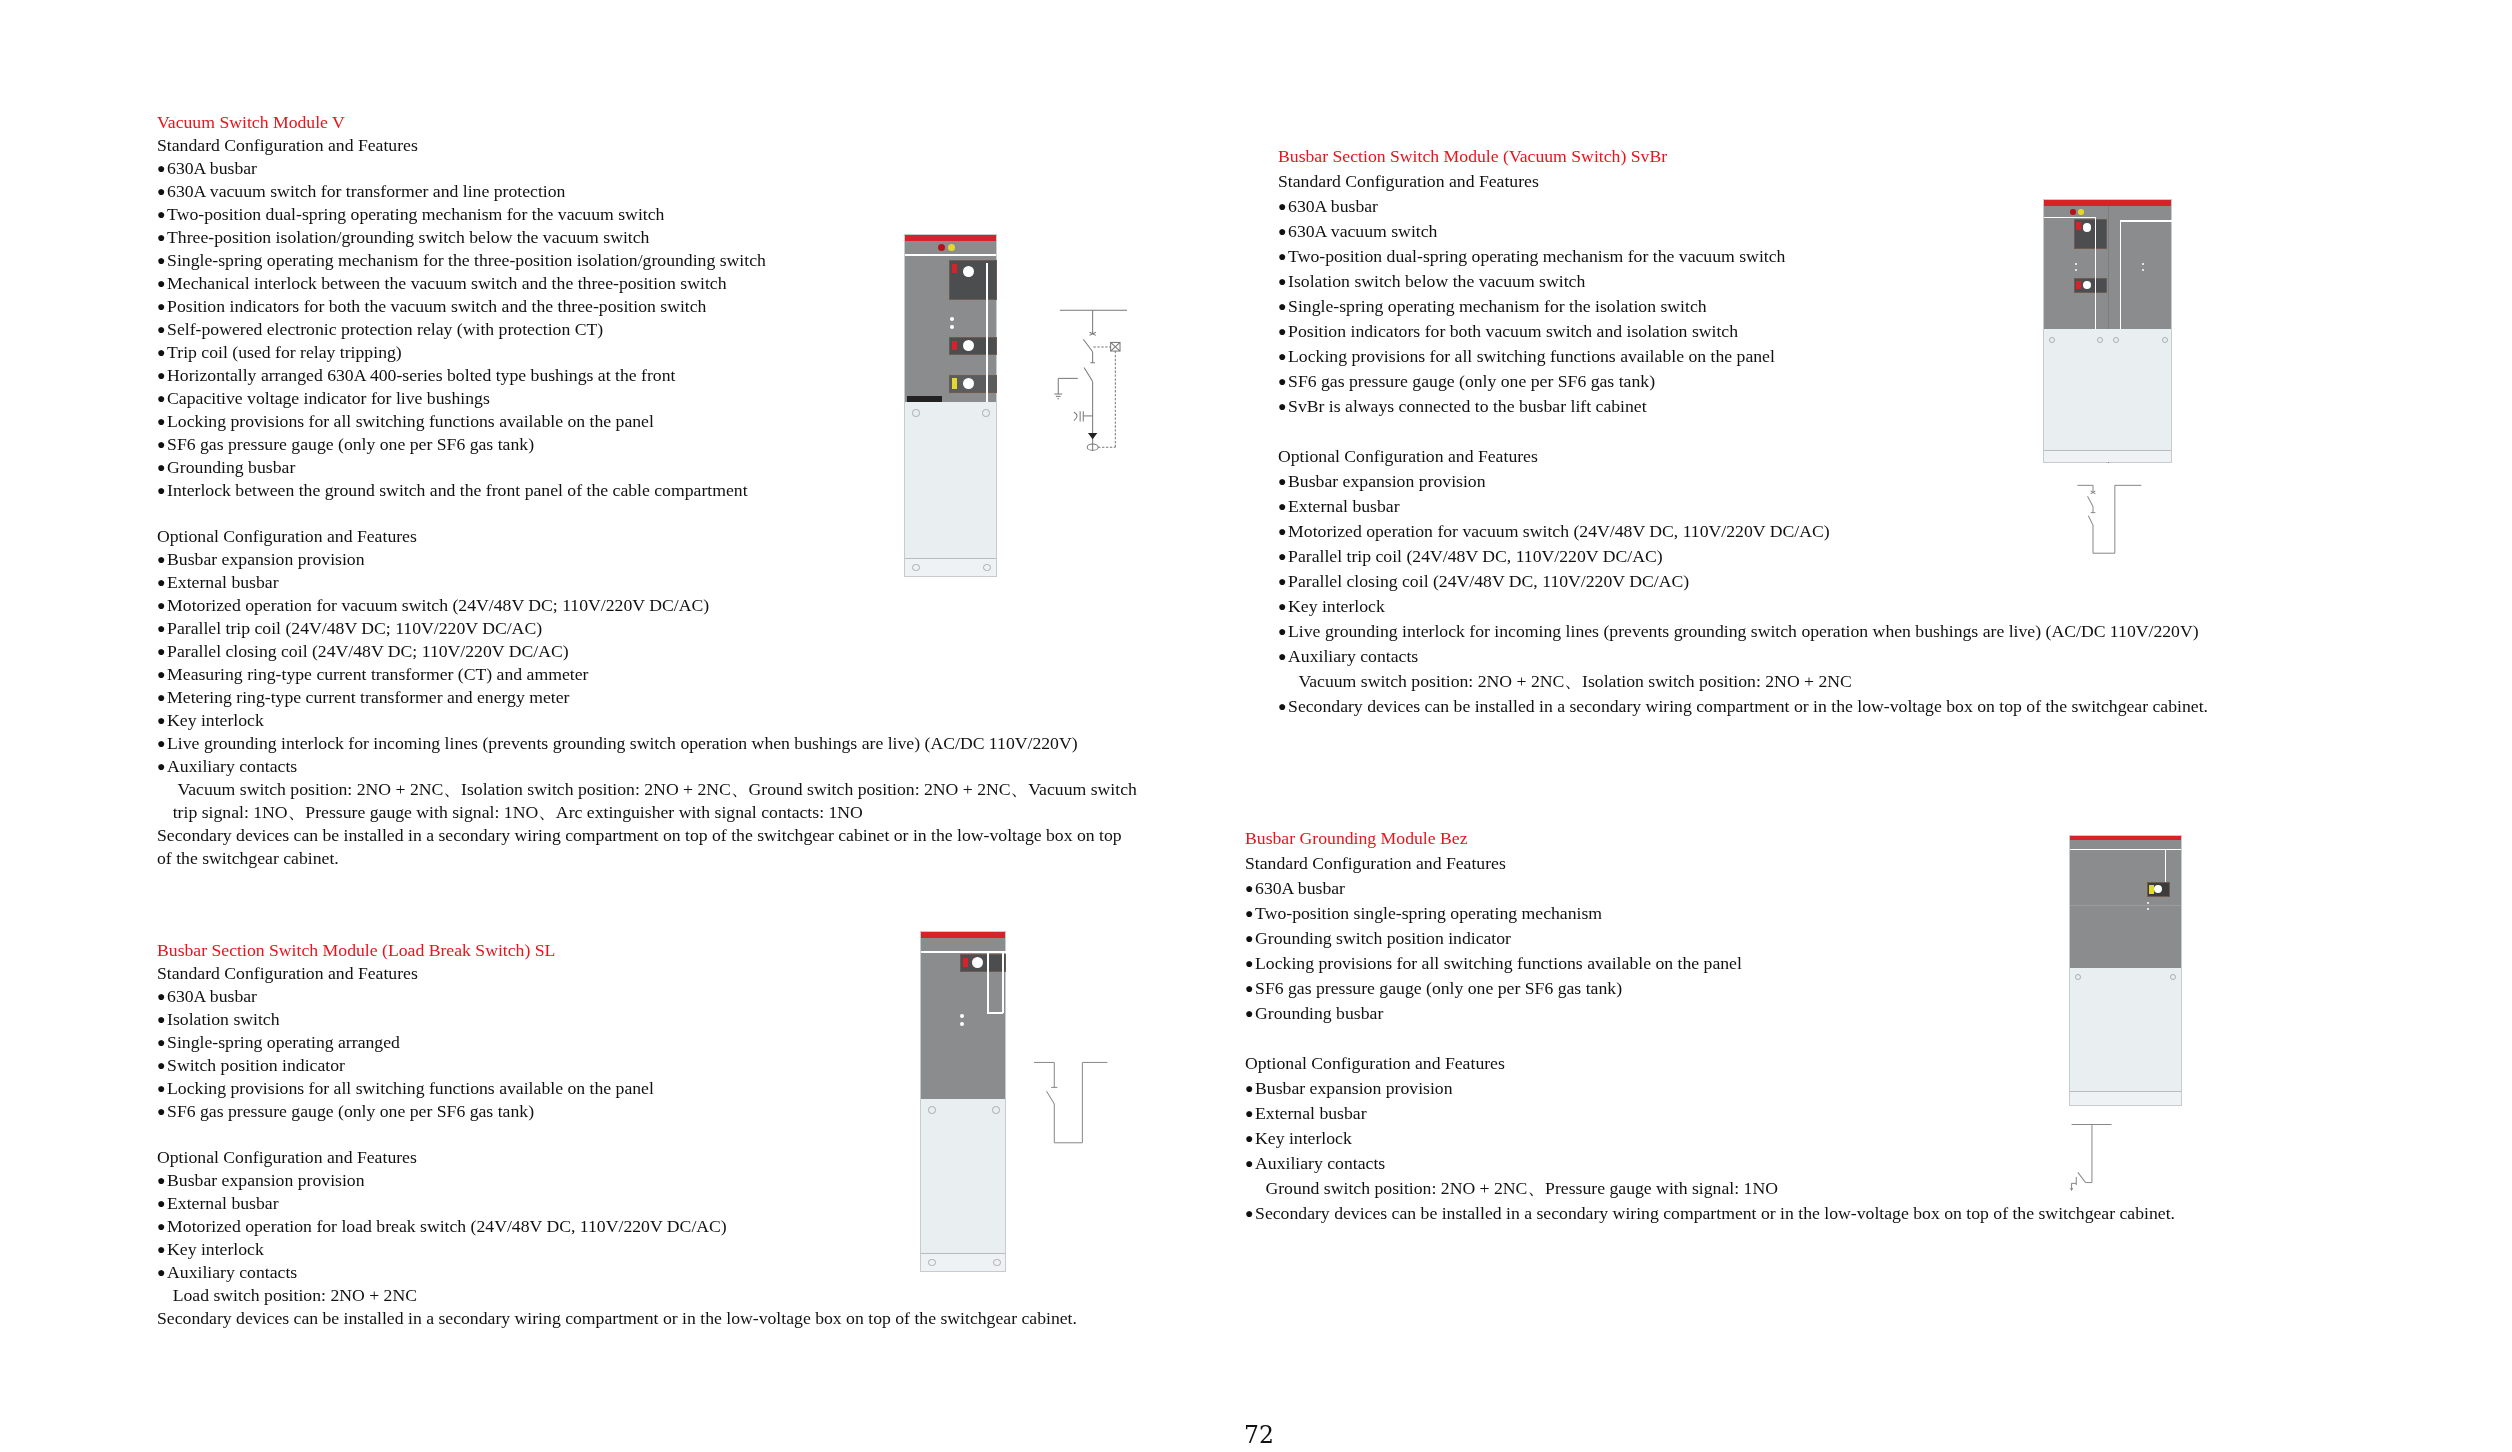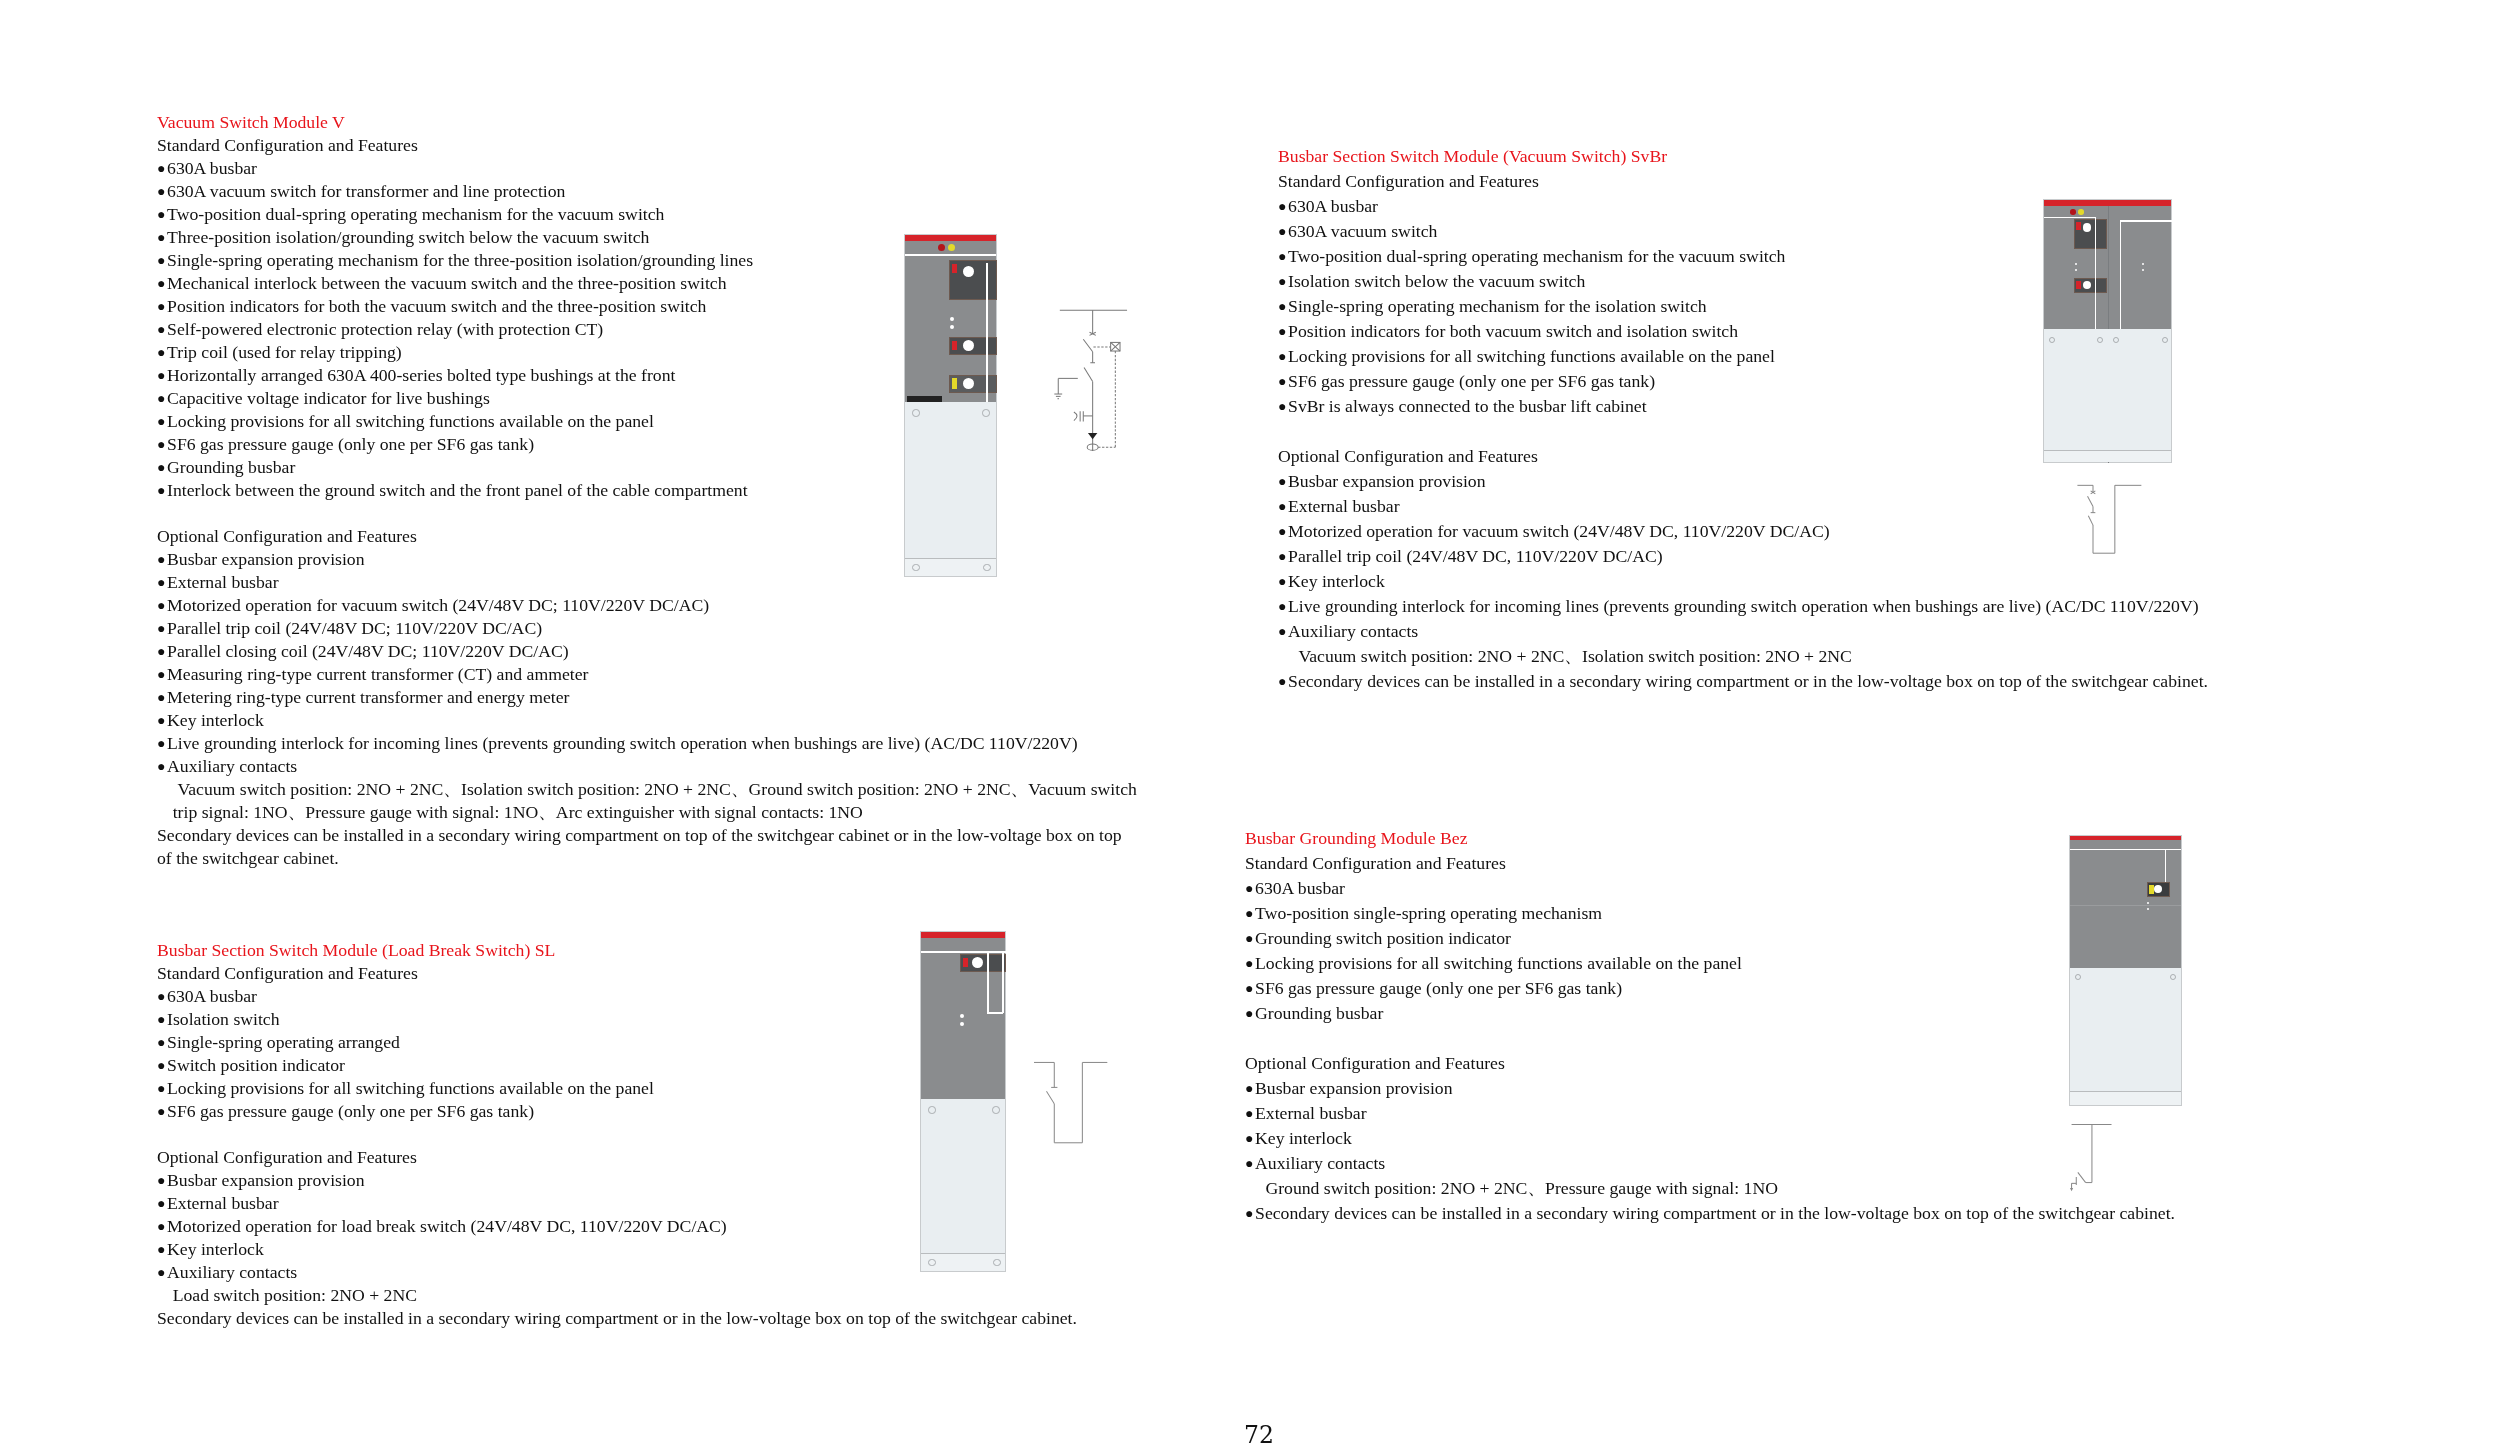--- a/index.html
+++ b/index.html
@@ -34,21 +34,21 @@
 </head>
 <body>
 
 <div class="block left" style="left:157px; top:111px;">
   <div class="line heading">Vacuum Switch Module V</div>
   <div class="line">Standard Configuration and Features</div>
   <div class="line bullet">630A busbar</div>
   <div class="line bullet">630A vacuum switch for transformer and line protection</div>
   <div class="line bullet">Two-position dual-spring operating mechanism for the vacuum switch</div>
   <div class="line bullet">Three-position isolation/grounding switch below the vacuum switch</div>
-  <div class="line bullet">Single-spring operating mechanism for the three-position isolation/grounding lines</div>
+  <div class="line bullet">Single-spring operating mechanism for the three-position isolation/grounding switch</div>
   <div class="line bullet">Mechanical interlock between the vacuum switch and the three-position switch</div>
   <div class="line bullet">Position indicators for both the vacuum switch and the three-position switch</div>
   <div class="line bullet">Self-powered electronic protection relay (with protection CT)</div>
   <div class="line bullet">Trip coil (used for relay tripping)</div>
   <div class="line bullet">Horizontally arranged 630A 400-series bolted type bushings at the front</div>
   <div class="line bullet">Capacitive voltage indicator for live bushings</div>
   <div class="line bullet">Locking provisions for all switching functions available on the panel</div>
   <div class="line bullet">SF6 gas pressure gauge (only one per SF6 gas tank)</div>
   <div class="line bullet">Grounding busbar</div>
   <div class="line bullet">Interlock between the ground switch and the front panel of the cable compartment</div>
@@ -193,20 +193,21 @@
   <div class="line bullet">Position indicators for both vacuum switch and isolation switch</div>
   <div class="line bullet">Locking provisions for all switching functions available on the panel</div>
   <div class="line bullet">SF6 gas pressure gauge (only one per SF6 gas tank)</div>
   <div class="line bullet">SvBr is always connected to the busbar lift cabinet</div>
   <div class="blank"></div>
   <div class="line">Optional Configuration and Features</div>
   <div class="line bullet">Busbar expansion provision</div>
   <div class="line bullet">External busbar</div>
   <div class="line bullet">Motorized operation for vacuum switch (24V/48V DC, 110V/220V DC/AC)</div>
   <div class="line bullet">Parallel trip coil (24V/48V DC, 110V/220V DC/AC)</div>
+  <div class="line bullet">Parallel closing coil (24V/48V DC, 110V/220V DC/AC)</div>
   <div class="line bullet">Key interlock</div>
   <div class="line bullet">Live grounding interlock for incoming lines (prevents grounding switch operation when bushings are live) (AC/DC 110V/220V)</div>
   <div class="line bullet">Auxiliary contacts</div>
   <div class="line indent">Vacuum switch position: 2NO + 2NC、Isolation switch position: 2NO + 2NC</div>
   <div class="line bullet">Secondary devices can be installed in a secondary wiring compartment or in the low-voltage box on top of the switchgear cabinet.</div>
 </div>
 
 <div class="cab" style="left:2043px; top:199px; width:129px; height:264px;">
   <div class="red"></div>
   <div class="top" style="height:123px;"></div>

